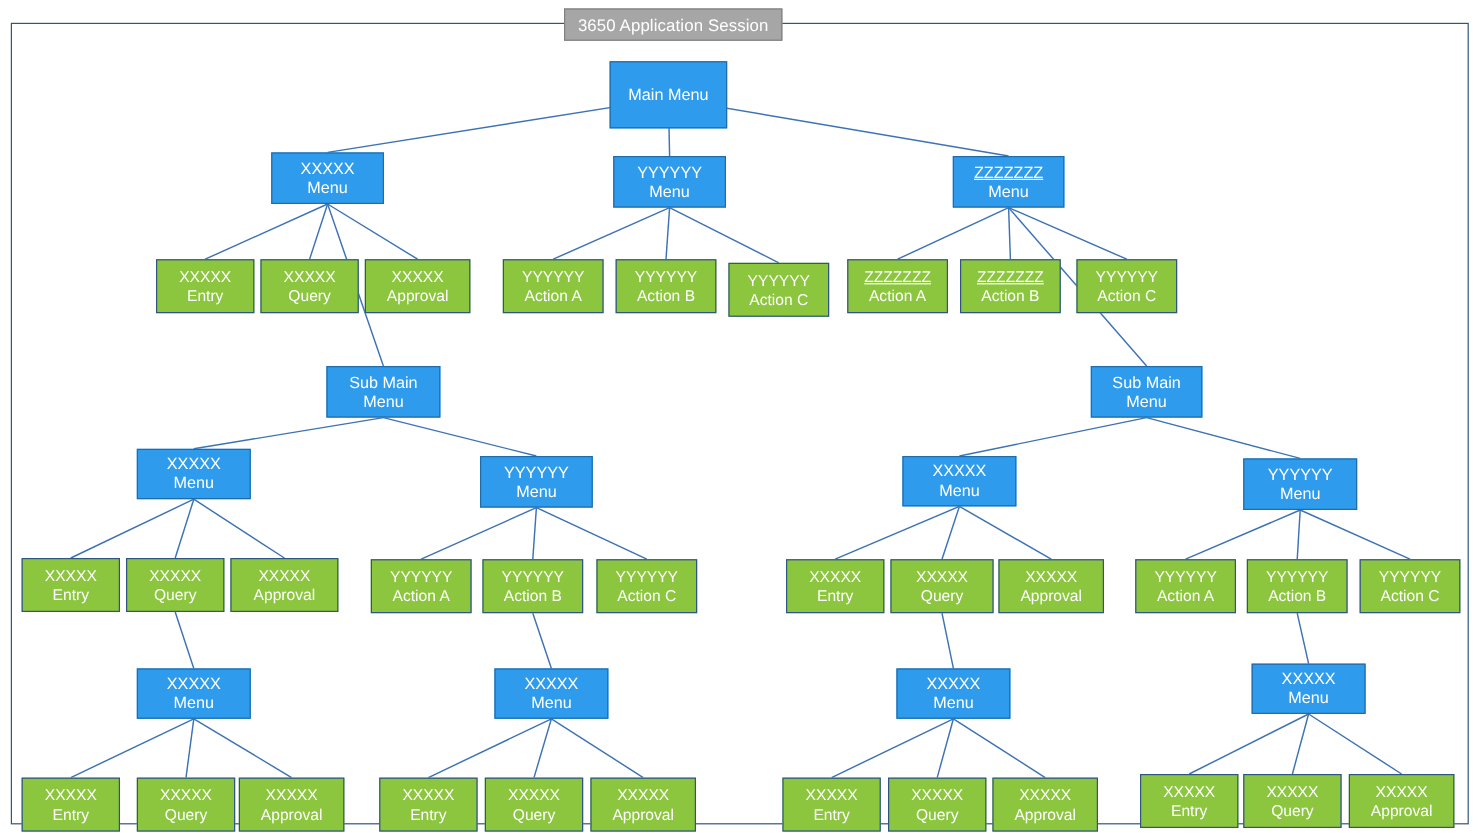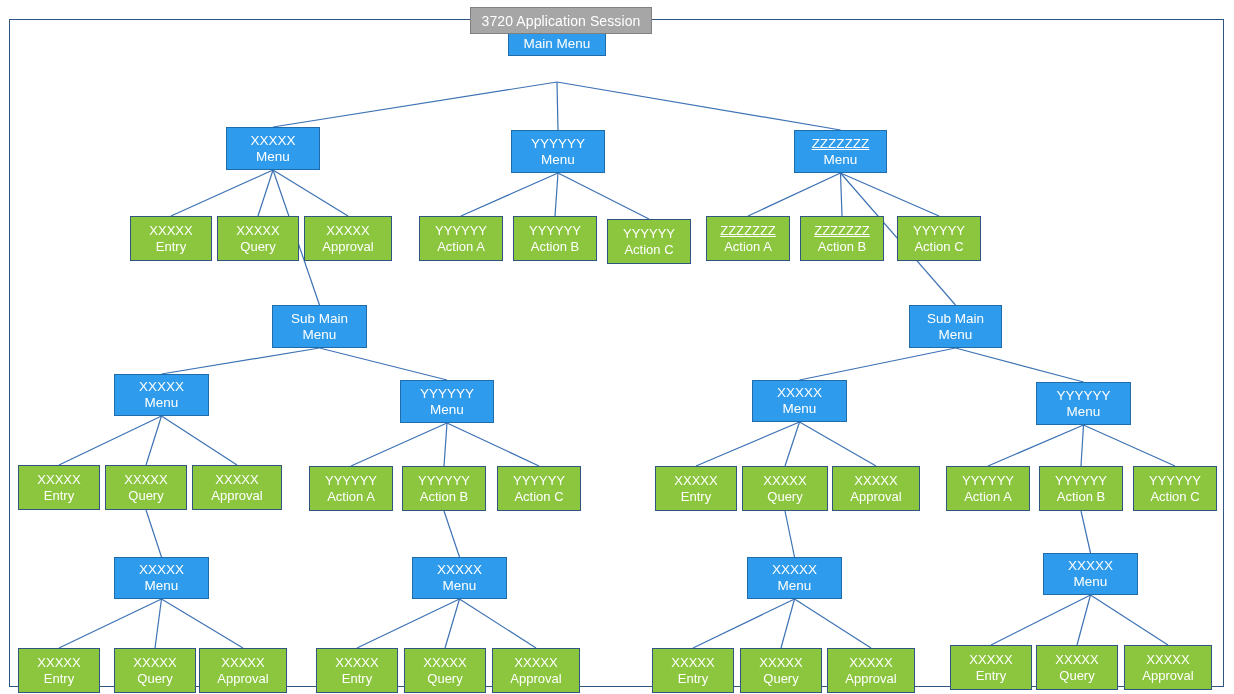--- a/index.html
+++ b/index.html
@@ -130,21 +130,21 @@
       <line x1="459.5" y1="599" x2="536" y2="648" stroke="#3d72b4" stroke-width="1.2"></line>
       <line x1="794.5" y1="599" x2="693" y2="648" stroke="#3d72b4" stroke-width="1.2"></line>
       <line x1="794.5" y1="599" x2="781" y2="648" stroke="#3d72b4" stroke-width="1.2"></line>
       <line x1="794.5" y1="599" x2="871" y2="648" stroke="#3d72b4" stroke-width="1.2"></line>
       <line x1="1090.5" y1="595" x2="991" y2="645" stroke="#3d72b4" stroke-width="1.2"></line>
       <line x1="1090.5" y1="595" x2="1077" y2="645" stroke="#3d72b4" stroke-width="1.2"></line>
       <line x1="1090.5" y1="595" x2="1168" y2="645" stroke="#3d72b4" stroke-width="1.2"></line>
     </svg>
 
   <div id="nodes-layer">
-      <div class="node blue" style="left: 508px; top: 32px; width: 98px; height: 24px;">
+      <div class="node blue" style="left: 508px; top: 51px; width: 98px; height: 56px;">
         <span class="l1">Main Menu</span>
       </div>
       <div class="node blue" style="left: 226px; top: 127px; width: 94px; height: 43px;">
         <span class="l1">XXXXX</span>
         <span class="l2">Menu</span>
       </div>
       <div class="node blue" style="left: 511px; top: 130px; width: 94px; height: 43px;">
         <span class="l1">YYYYYY</span>
         <span class="l2">Menu</span>
       </div>
@@ -320,16 +320,16 @@
         <span class="l1">XXXXX</span>
         <span class="l2">Query</span>
       </div>
       <div class="node green" style="left: 1124px; top: 645px; width: 88px; height: 45px;">
         <span class="l1">XXXXX</span>
         <span class="l2">Approval</span>
       </div>
     </div>
 
   <div id="title-bar">
-    <span>3720 Application Session</span>
+    <span>3650 Application Session</span>
   </div>
 
 </div>
 
 </body></html>

